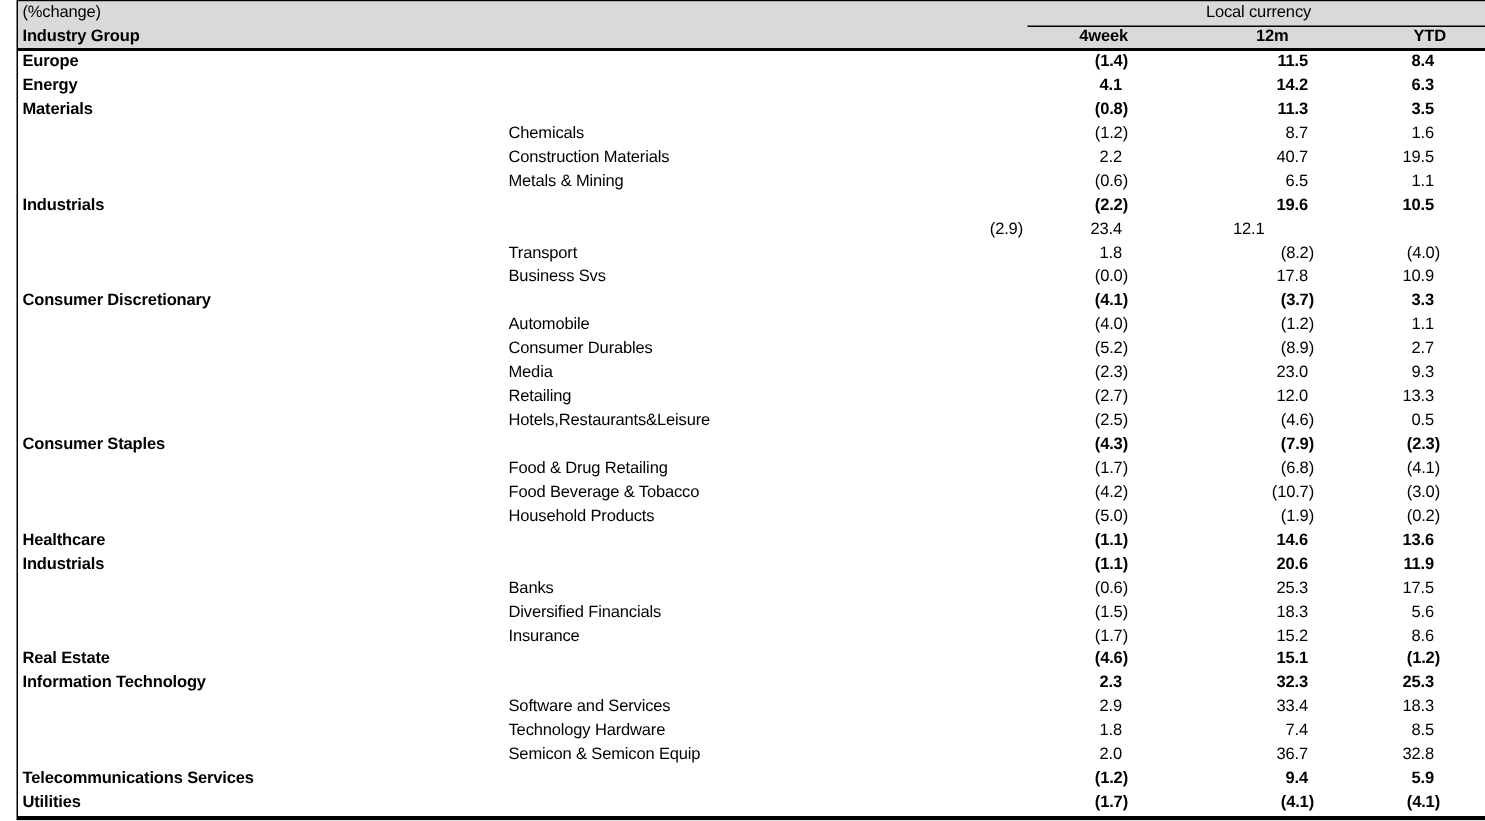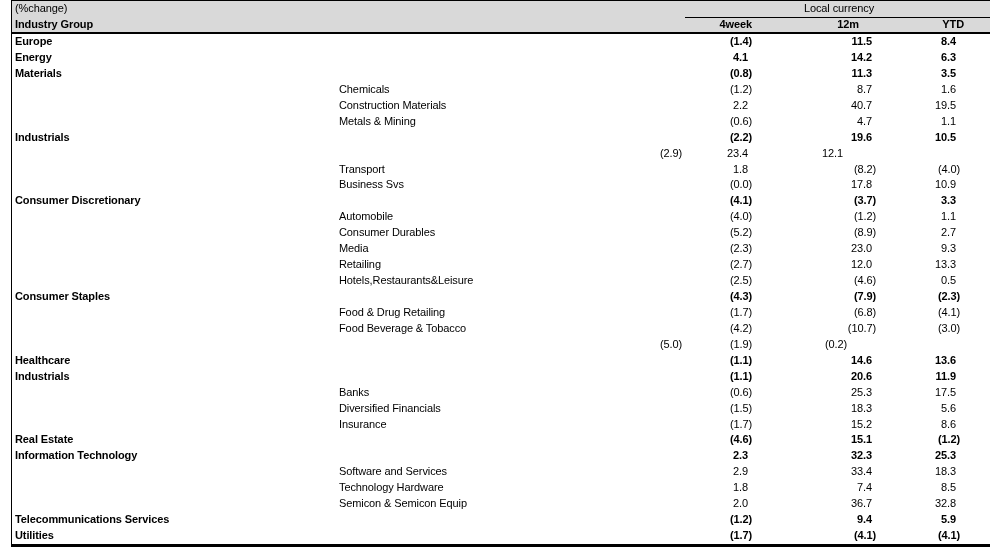--- a/index.html
+++ b/index.html
@@ -124,21 +124,21 @@
     <div class="cell slabel">Construction Materials</div>
     <div class="cell num c4w pos">2.2</div>
     <div class="cell num c12m pos">40.7</div>
     <div class="cell num cytd pos">19.5</div>
   </div>
 
   <div class="row">
     <div class="cell glabel"></div>
     <div class="cell slabel">Metals &amp; Mining</div>
     <div class="cell num c4w">(0.6)</div>
-    <div class="cell num c12m pos">4.7</div>
+    <div class="cell num c12m pos">6.5</div>
     <div class="cell num cytd pos">1.1</div>
   </div>
 
   <div class="row group">
     <div class="cell glabel">Industrials</div>
     <div class="cell slabel"></div>
     <div class="cell num c4w">(2.2)</div>
     <div class="cell num c12m pos">19.6</div>
     <div class="cell num cytd pos">10.5</div>
   </div>
@@ -233,20 +233,21 @@
   <div class="row">
     <div class="cell glabel"></div>
     <div class="cell slabel">Food Beverage &amp; Tobacco</div>
     <div class="cell num c4w">(4.2)</div>
     <div class="cell num c12m">(10.7)</div>
     <div class="cell num cytd">(3.0)</div>
   </div>
 
   <div class="row">
     <div class="cell glabel"></div>
+    <div class="cell slabel">Household Products</div>
     <div class="cell num c4w">(5.0)</div>
     <div class="cell num c12m">(1.9)</div>
     <div class="cell num cytd">(0.2)</div>
   </div>
 
   <div class="row group">
     <div class="cell glabel">Healthcare</div>
     <div class="cell slabel"></div>
     <div class="cell num c4w">(1.1)</div>
     <div class="cell num c12m pos">14.6</div>

